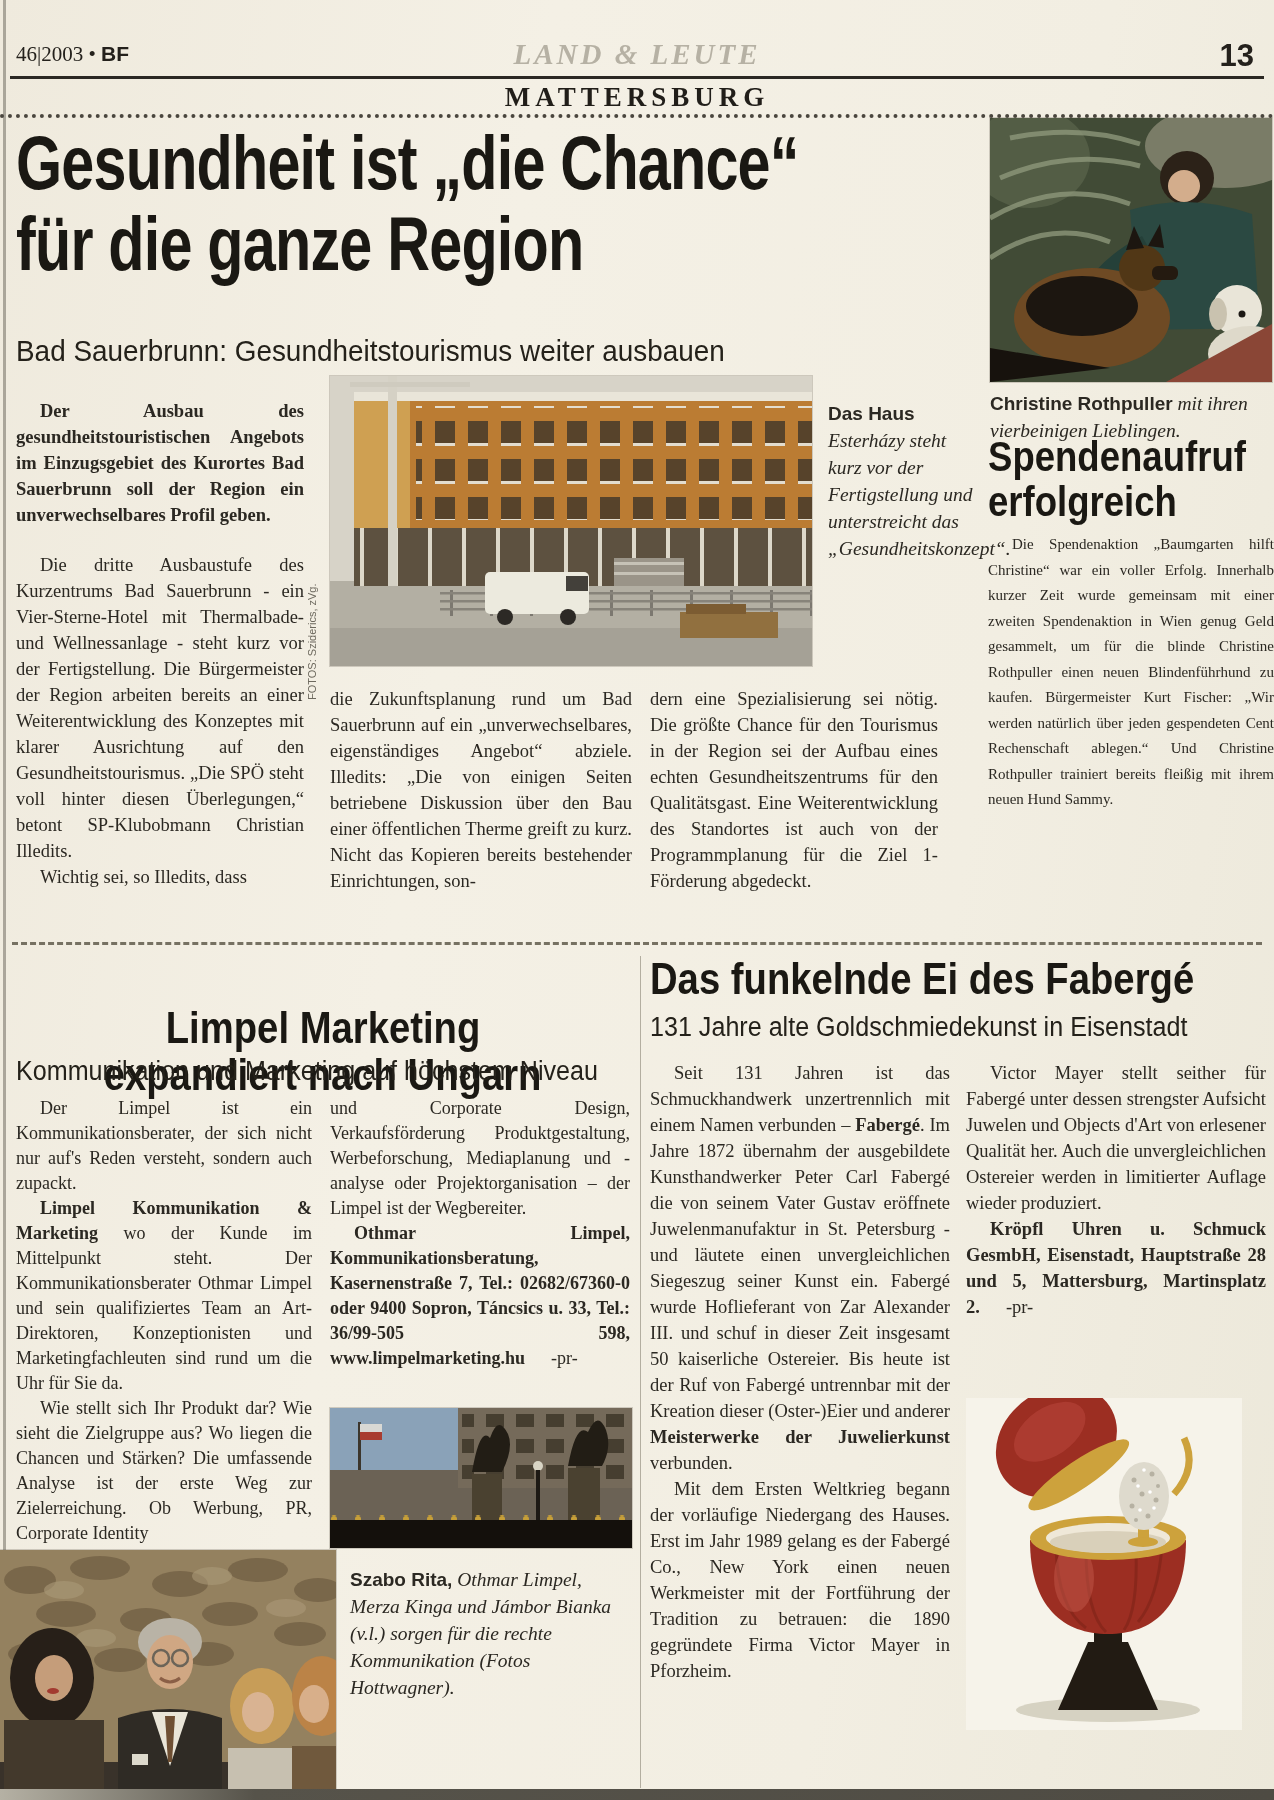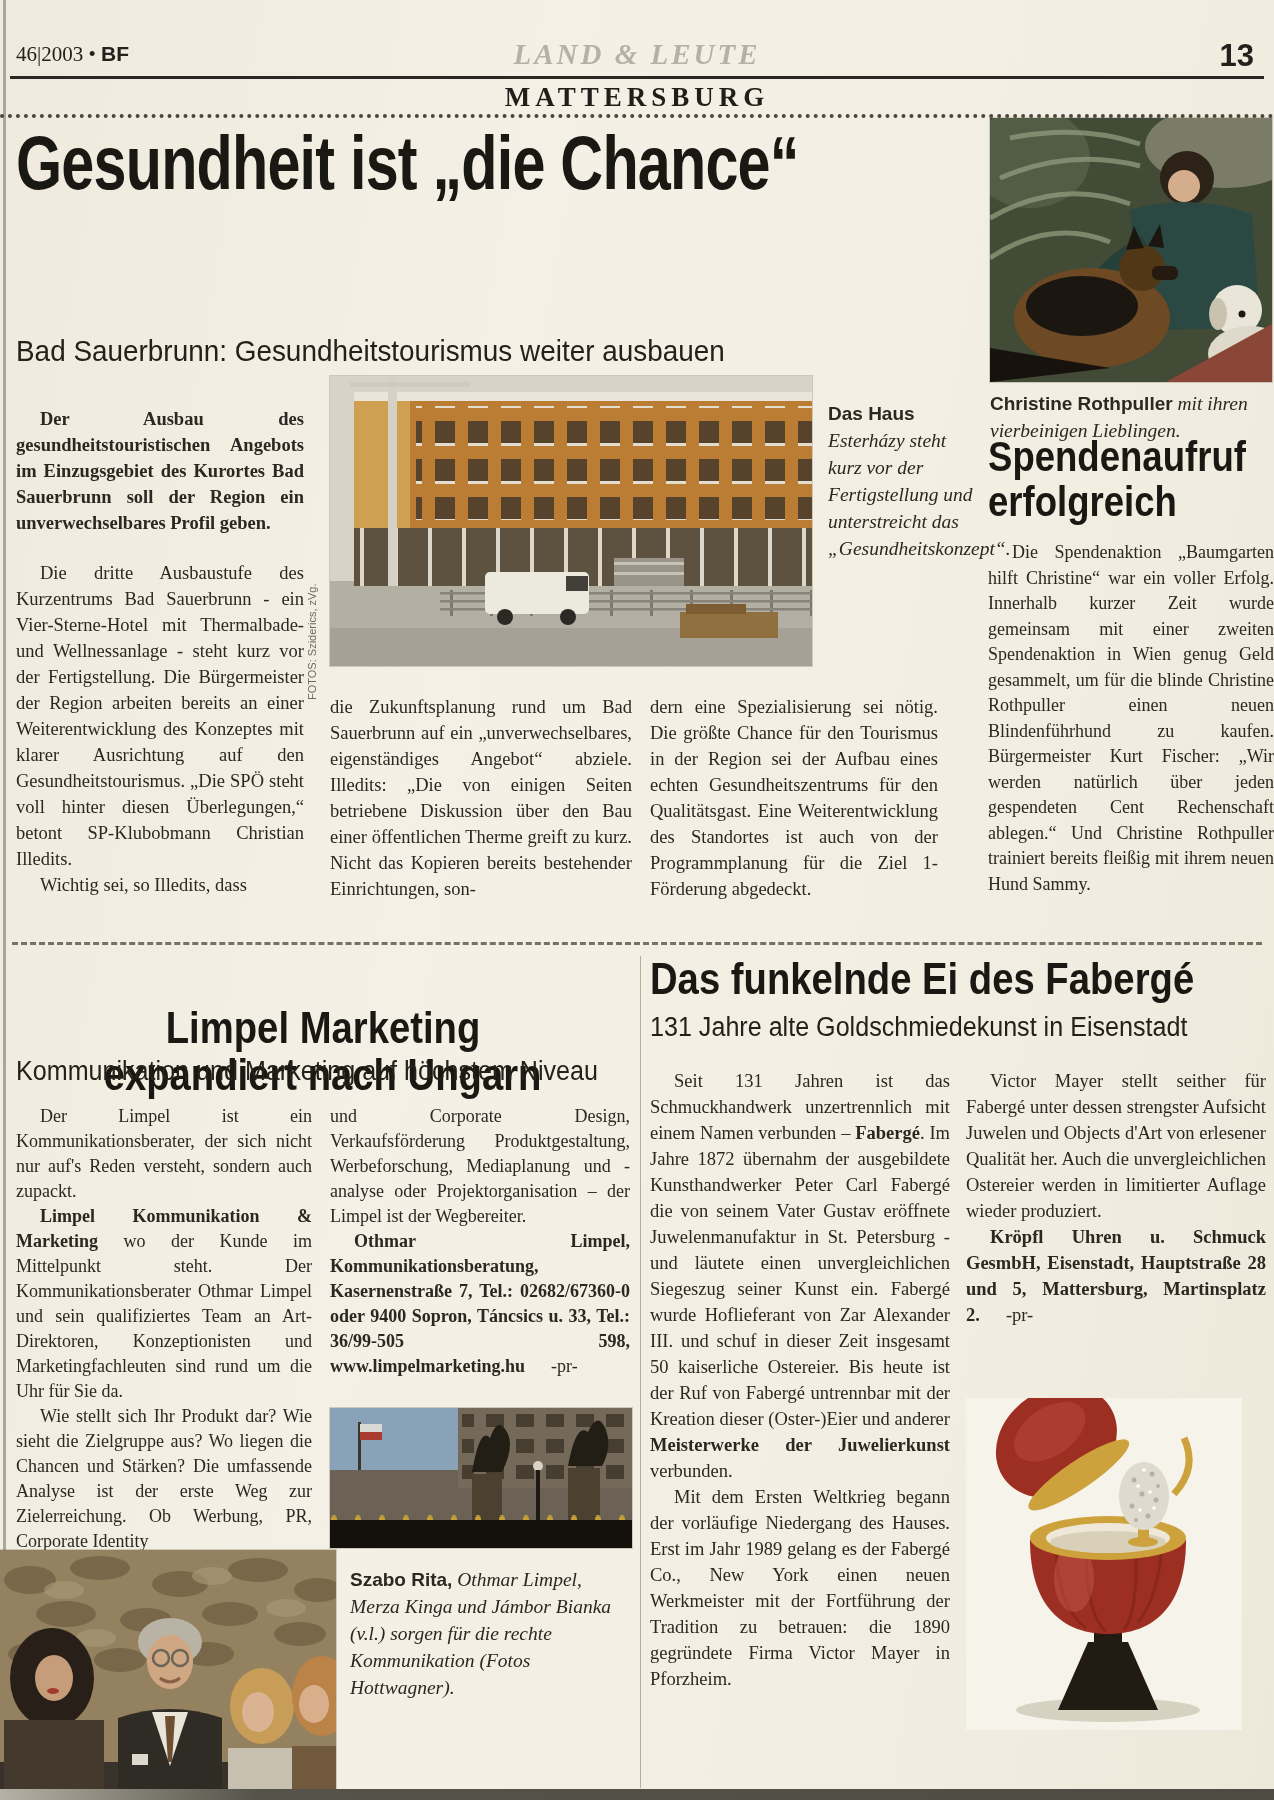--- a/index.html
+++ b/index.html
@@ -25,21 +25,21 @@
           font-weight:bold;font-size:27px;letter-spacing:5px;color:#211e19;}
   .rule-dotted{left:0;right:0;top:114px;border-top:4px dotted #4a463e;height:0;}
 
   
   .main-hl{left:16px;top:122px;font-family:"Liberation Sans",sans-serif;font-weight:bold;
            font-size:76px;line-height:1.07;color:#1a1813;letter-spacing:-1px;}
   .main-sub{left:16px;top:334px;font-size:30px;color:#24211a;font-family:"Liberation Sans",sans-serif;}
 
   
   .bodytxt{font-family:"Liberation Serif",serif;font-size:18.5px;line-height:26px;
-           text-align:justify;color:#2b2822;hyphens:none;margin-top:8px;}
+           text-align:justify;color:#2b2822;hyphens:none;}
   .bodytxt p{margin:0;text-indent:24px;}
   .bodytxt p.nogap{margin-top:0;}
   .bodytxt p.gap{margin-top:24px;}
   .blead{font-weight:bold;}
   .leadpara{font-weight:bold;}
   .sig{padding-left:26px;font-weight:normal;}
 
   .col1{left:16px;top:398px;width:288px;}
   .col2{left:330px;top:686px;width:302px;}
   .col3{left:650px;top:686px;width:288px;}
@@ -52,21 +52,21 @@
 
   .capt{font-family:"Liberation Serif",serif;font-size:19.5px;line-height:27px;color:#2b2822;}
   .capt .cb{font-family:"Liberation Sans",sans-serif;font-weight:bold;font-style:normal;font-size:19px;}
   .capt .ci{font-style:italic;}
   .capt-haus{left:828px;top:400px;width:156px;}
   .capt-christine{left:990px;top:390px;width:282px;}
   .capt-szabo{left:350px;top:1566px;width:274px;}
 
   .spenden-hl{left:988px;top:434px;font-family:"Liberation Sans",sans-serif;font-weight:bold;
               font-size:43px;line-height:1.04;color:#1a1813;}
-  .spenden-body{left:988px;top:532px;width:286px;font-size:18px;line-height:25.5px;}
+  .spenden-body{left:988px;top:532px;width:286px;font-size:15px;line-height:25.5px;}
 
   .rule-dashed{left:12px;right:12px;top:942px;border-top:3px dashed #767162;height:0;}
   .vrule{left:640px;top:956px;width:1px;height:832px;background:#b3aea0;}
 
   .limpel-hl{left:14px;top:1004px;width:618px;text-align:center;font-family:"Liberation Sans",sans-serif;
              font-weight:bold;font-size:45px;line-height:1.05;color:#1a1813;}
   .limpel-sub{left:16px;top:1056px;font-size:27px;font-family:"Liberation Sans",sans-serif;color:#24211a;}
   .limpel-col1{left:16px;top:1096px;width:296px;font-size:18px;line-height:25px;}
   .limpel-col2{left:330px;top:1096px;width:300px;font-size:18px;line-height:25px;}
 
@@ -92,20 +92,21 @@
     <span class="hdr-brand">BF</span>
   </div>
   <div class="abs hdr-center">LAND &amp; LEUTE</div>
   <div class="abs hdr-right sans">13</div>
   <div class="abs rule1"></div>
   <div class="abs region">MATTERSBURG</div>
   <div class="abs rule-dotted"></div>
 
   <div class="abs main-hl">
     <div><span class="cond">Gesundheit ist „die Chance“</span></div>
+    <div><span class="cond">für die ganze Region</span></div>
   </div>
   <div class="abs main-sub">
     <span class="condsub">Bad Sauerbrunn: Gesundheitstourismus weiter ausbauen</span>
   </div>
 
   <div class="abs bodytxt col1">
     <p class="leadpara">Der Ausbau des gesundheitstouristischen Angebots im Einzugsgebiet des Kurortes Bad Sauerbrunn soll der Region ein unverwechselbares Profil geben.</p>
     <p class="gap">Die dritte Ausbaustufe des Kurzentrums Bad Sauerbrunn - ein Vier-Sterne-Hotel mit Thermalbade- und Wellnessanlage - steht kurz vor der Fertigstellung. Die Bürgermeister der Region arbeiten bereits an einer Weiterentwicklung des Konzeptes mit klarer Ausrichtung auf den Gesundheitstourismus. „Die SPÖ steht voll hinter diesen Überlegungen,“ betont SP-Klubobmann Christian Illedits.</p>
     <p class="nogap">Wichtig sei, so Illedits, dass</p>
   </div>

